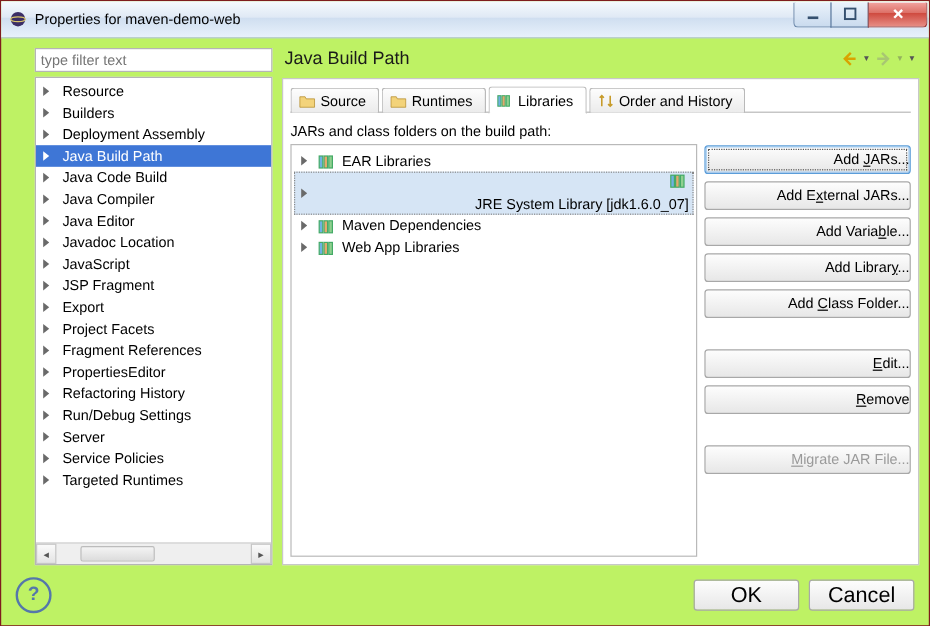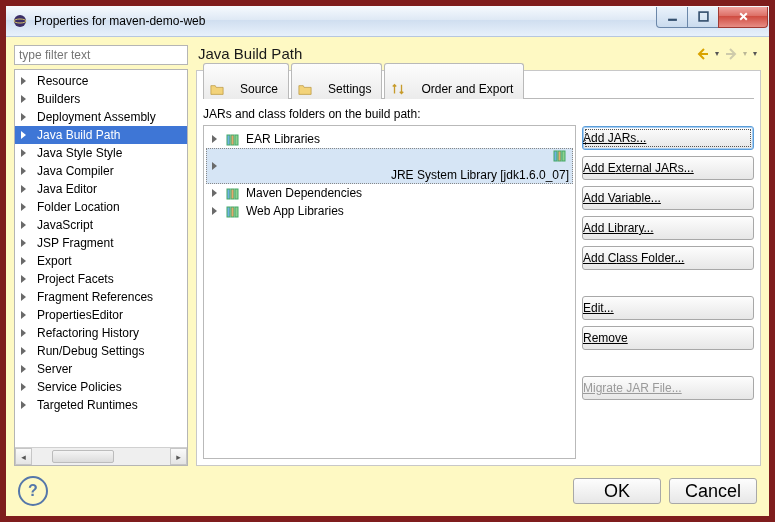--- a/index.html
+++ b/index.html
@@ -7,24 +7,24 @@
     padding: 0;
     font-family: "Segoe UI", Tahoma, sans-serif;
     font-size: 12px;
     background: #fff;
     color: #000;
   }
   .window {
     width: 775px;
     height: 522px;
     box-sizing: border-box;
-    border: 6px solid #7f1d1d;
+    border: 1px solid #7f1d1d;
     display: flex;
     flex-direction: column;
-    background: #fef9c3;
+    background: #bef264;
     position: relative;
     box-shadow: 0 0 4px rgba(0,0,0,0.3);
   }
   
   .titlebar {
     height: 30px;
     background: linear-gradient(#f6fafe, #dfe9f5 45%, #cfdef0 46%, #e8f1fb);
     border-bottom: 1px solid #b7c7de;
     display: flex;
     align-items: center;
@@ -57,24 +57,25 @@
   .win-btn svg { width:11px; height:11px; }
   
   .body {
     flex:1;
     display:flex;
     padding: 8px 8px 0 8px;
     gap: 8px;
     min-height:0;
   }
   .sidebar {
-    width: 174px;
+    width: 198px;
     display:flex;
     flex-direction:column;
     min-height:0;
+    margin-left:20px;
   }
   .filter-input {
     height: 20px;
     border:1px solid #b5b5b5;
     padding:1px 4px;
     font-family:inherit;
     font-size:12px;
     color:#777;
     background:#fff;
     box-sizing:border-box;
@@ -181,22 +182,22 @@
   .tabs::after{
     content:"";
     position:absolute;
     left:0;right:0;bottom:0;
     border-bottom:1px solid #b9b9b9;
     z-index:0;
   }
   .tab {
     display:flex;
     align-items:center;
-    gap:16px;
-    padding: 18px 10px 3px 6px;
+    gap:4px;
+    padding: 3px 10px 3px 6px;
     border:1px solid #b9b9b9;
     border-bottom:none;
     border-radius:3px 3px 0 0;
     background:linear-gradient(#fdfdfd,#ebebeb);
     margin-right:2px;
     font-size:12px;
     position:relative;
     z-index:1;
     cursor:default;
   }
@@ -264,24 +265,23 @@
     padding-top:1px;
   }
   .wbtn {
     height:24px;
     border:1px solid #a8a8a8;
     border-radius:3px;
     background:linear-gradient(#fdfdfd,#e7e7e7);
     font-family:inherit;
     font-size:12px;
     text-align:center;
-    display:flex;align-items:center;justify-content:flex-start;
+    display:flex;align-items:center;justify-content:flex-end;
     cursor:default;
     box-sizing:border-box;
-    text-decoration:underline;
   }
   .wbtn.focus {
     border-color:#5b9dd9;
     box-shadow: inset 0 0 0 1px #a5cdf2;
     outline:1px dotted #555;
     outline-offset:-4px;
   }
   .wbtn.disabled { color:#9a9a9a; }
   .gap { height:14px; }
   u.mn { text-decoration:underline; }
@@ -352,24 +352,24 @@
   <div class="body">
 
     <div class="sidebar">
       <input class="filter-input" placeholder="type filter text" style="">
       <div class="tree-wrap">
         <div class="tree" id="tree">
             <div class="tree-item">Resource</div>
             <div class="tree-item">Builders</div>
             <div class="tree-item">Deployment Assembly</div>
             <div class="tree-item selected">Java Build Path</div>
-            <div class="tree-item">Java Style Style</div>
+            <div class="tree-item">Java Code Build</div>
             <div class="tree-item">Java Compiler</div>
             <div class="tree-item">Java Editor</div>
-            <div class="tree-item">Folder Location</div>
+            <div class="tree-item">Javadoc Location</div>
             <div class="tree-item">JavaScript</div>
             <div class="tree-item">JSP Fragment</div>
             <div class="tree-item">Export</div>
             <div class="tree-item">Project Facets</div>
             <div class="tree-item">Fragment References</div>
             <div class="tree-item">PropertiesEditor</div>
             <div class="tree-item">Refactoring History</div>
             <div class="tree-item">Run/Debug Settings</div>
             <div class="tree-item">Server</div>
             <div class="tree-item">Service Policies</div>
@@ -414,30 +414,40 @@
                 </svg>
               </span>
               <span>Source</span>
             </div>
             <div class="tab">
               <span class="tab-icon">
                 <svg viewBox="0 0 16 14">
                   <path d="M1 3 h5 l1 2 h8 v8 h-14 z" fill="#f3d37a" stroke="#b28a2a" stroke-width="0.7"></path>
                 </svg>
               </span>
-              <span>Settings</span>
+              <span>Runtimes</span>
+            </div>
+            <div class="tab active">
+              <span class="tab-icon">
+                <svg class="booklib" viewBox="0 0 16 14">
+                  <rect x="1" y="2" width="3" height="10" fill="#6fb1e3"></rect>
+                  <rect x="5" y="2" width="3" height="10" fill="#e3a96f"></rect>
+                  <rect x="9" y="2" width="3" height="10" fill="#8fd08f"></rect>
+                </svg>
+              </span>
+              <span>Libraries</span>
             </div>
             <div class="tab">
               <span class="tab-icon">
                 <svg viewBox="0 0 16 14">
                   <path d="M4 2 v10 M2 4 l2 -2 l2 2" stroke="#c79b2a" fill="none" stroke-width="1.5"></path>
                   <path d="M12 12 v-10 M10 10 l2 2 l2 -2" stroke="#c79b2a" fill="none" stroke-width="1.5"></path>
                 </svg>
               </span>
-              <span>Order and Export</span>
+              <span>Order and History</span>
             </div>
           </div>
 
         <div class="tab-page">
           <div class="desc">JARs and class folders on the build path:</div>
           <div class="page-split">
             <div class="lib-list" id="liblist">
                 <div class="lib-item">
                   <span class="lib-icon">
                     <svg class="booklib" viewBox="0 0 16 14">

